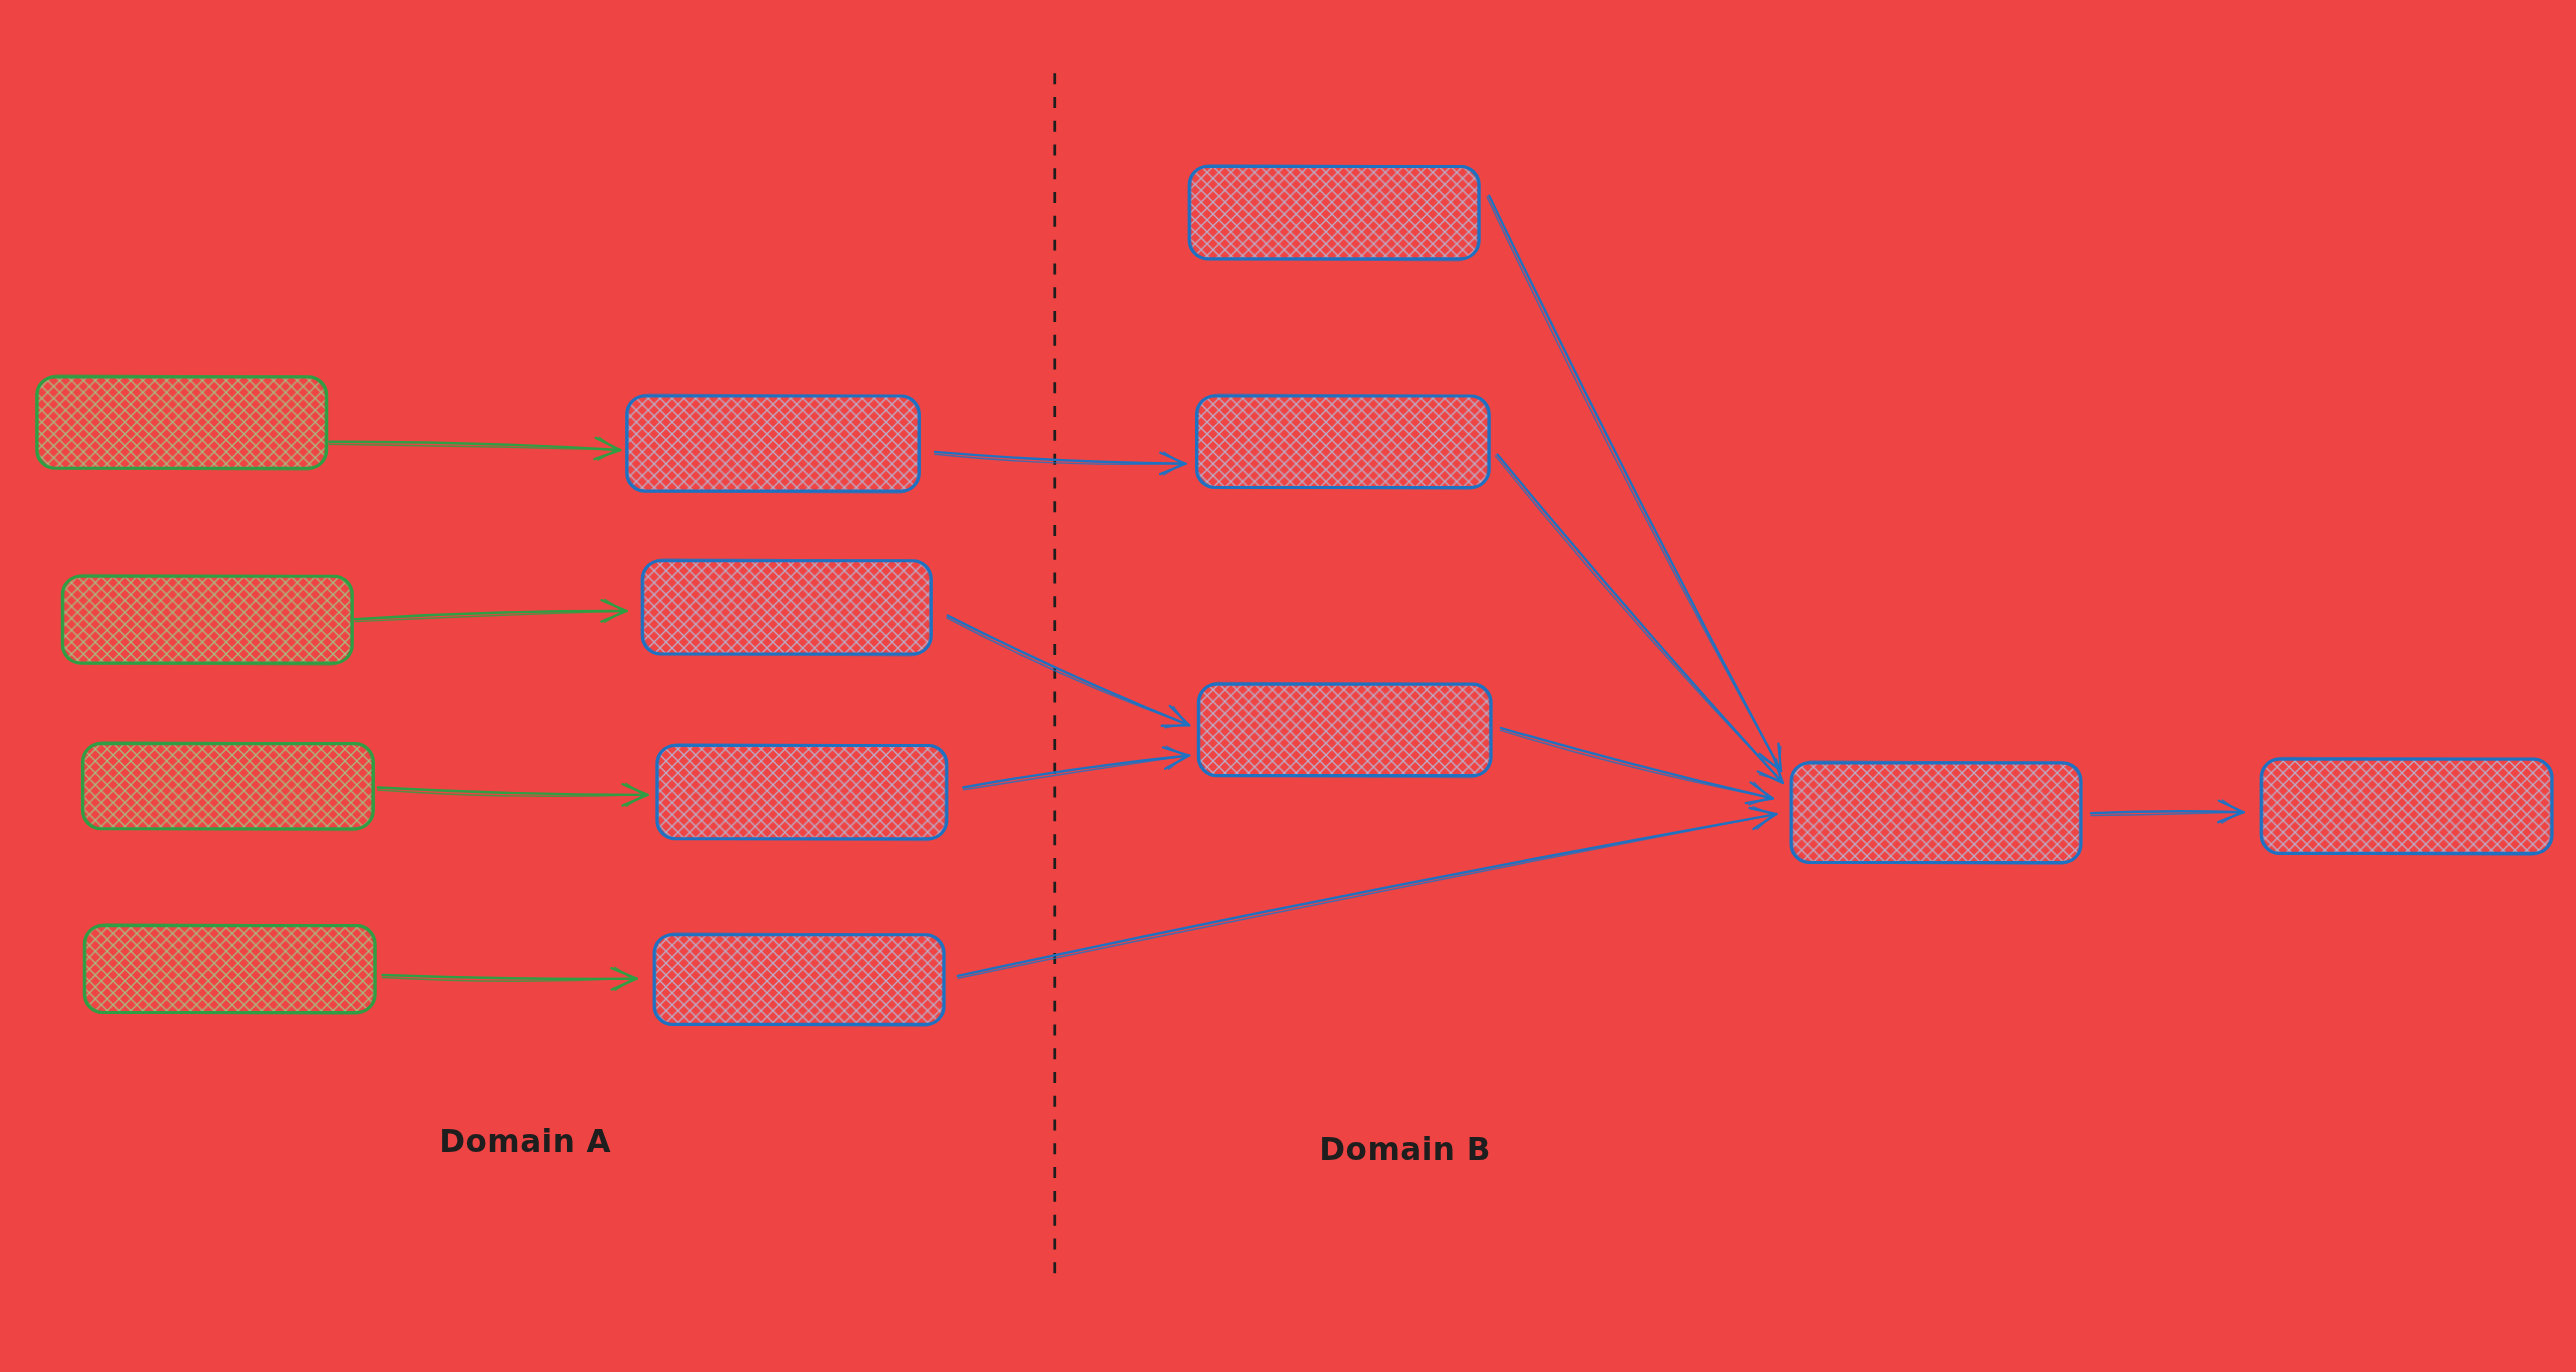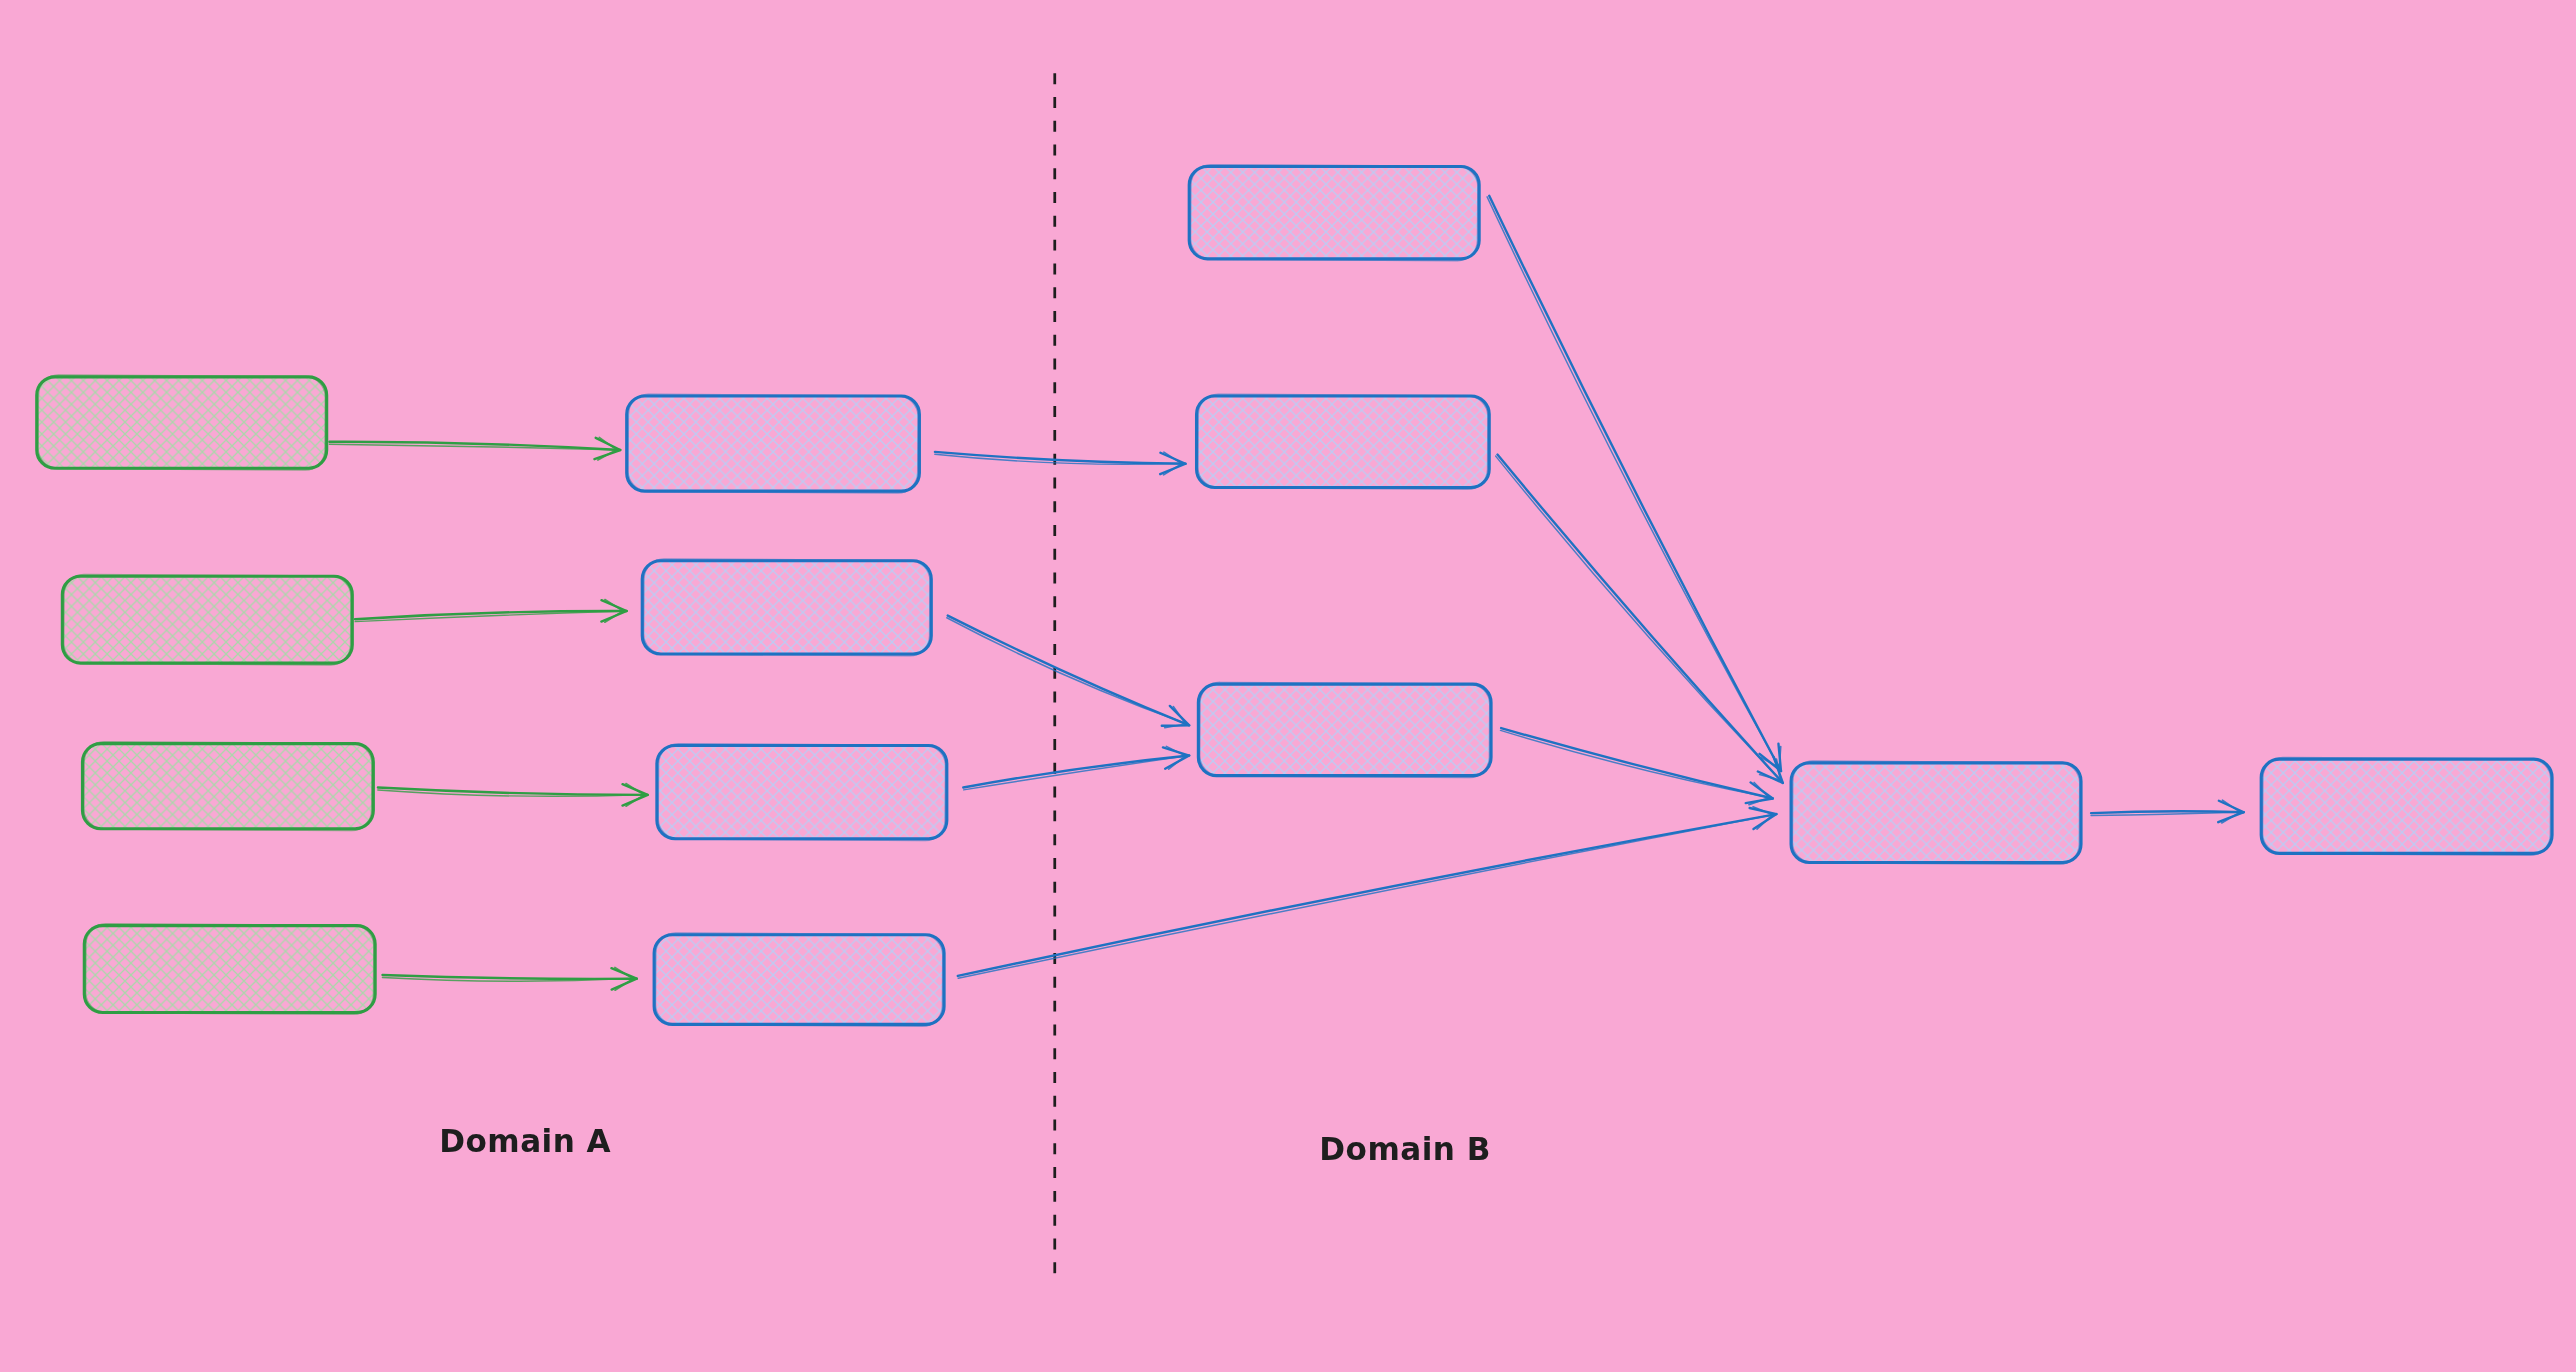--- a/index.html
+++ b/index.html
@@ -1,20 +1,20 @@
 <!DOCTYPE html>
 <html style="font-size:14.6px"><head>
 <meta charset="utf-8">
 <style>
   html,body{margin:0;padding:0;background:#ffffff;}
   .stage{
     position:relative;
     width:2576px;
     height:1372px;
-    background:#f9a8d4;
+    background:#ef4444;
     overflow:hidden;
   }
   svg{display:block;}
   .dlabel{
     font-family:"DejaVu Sans","Liberation Sans",sans-serif;
     font-weight:600;
     letter-spacing:0.5px;
   }
 </style>
 </head>

